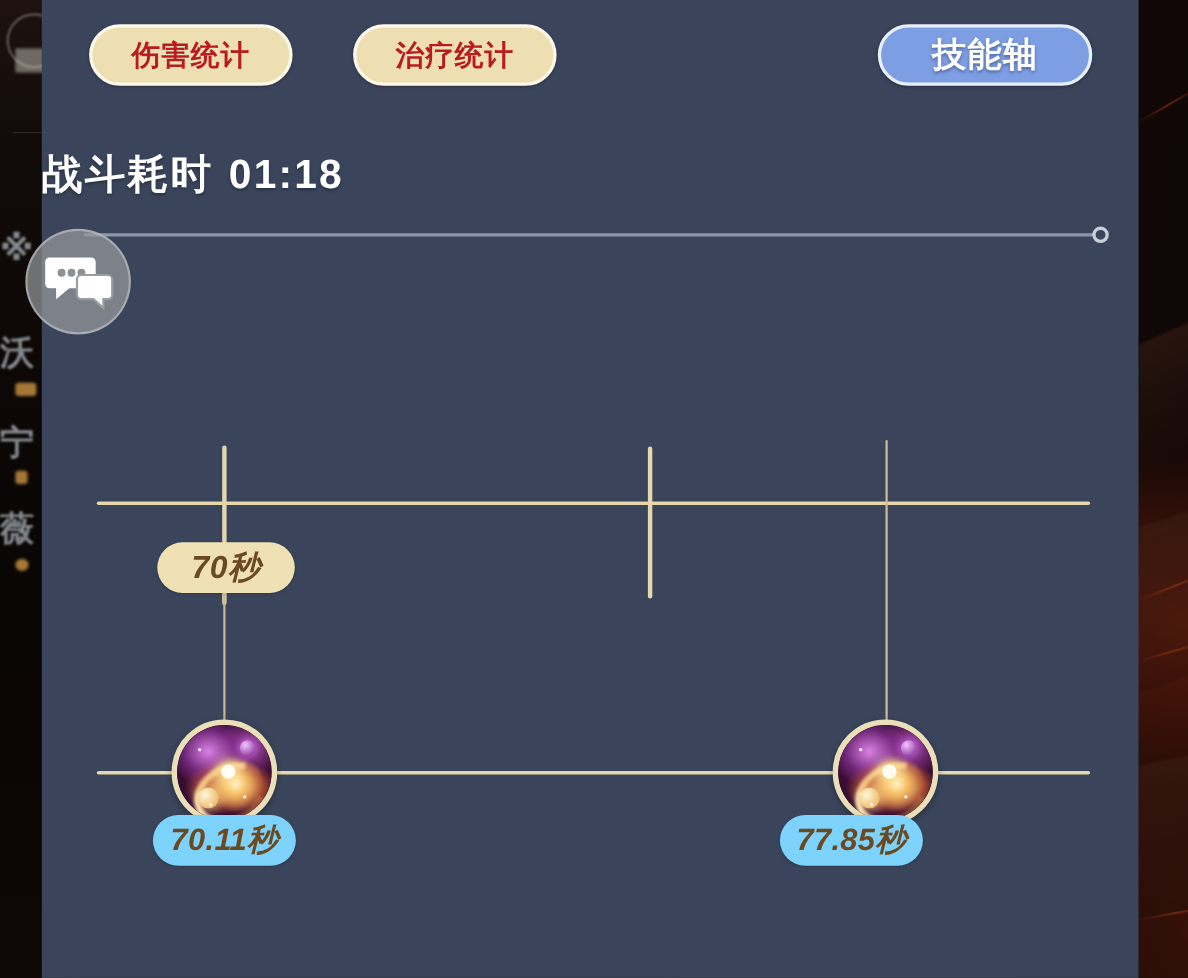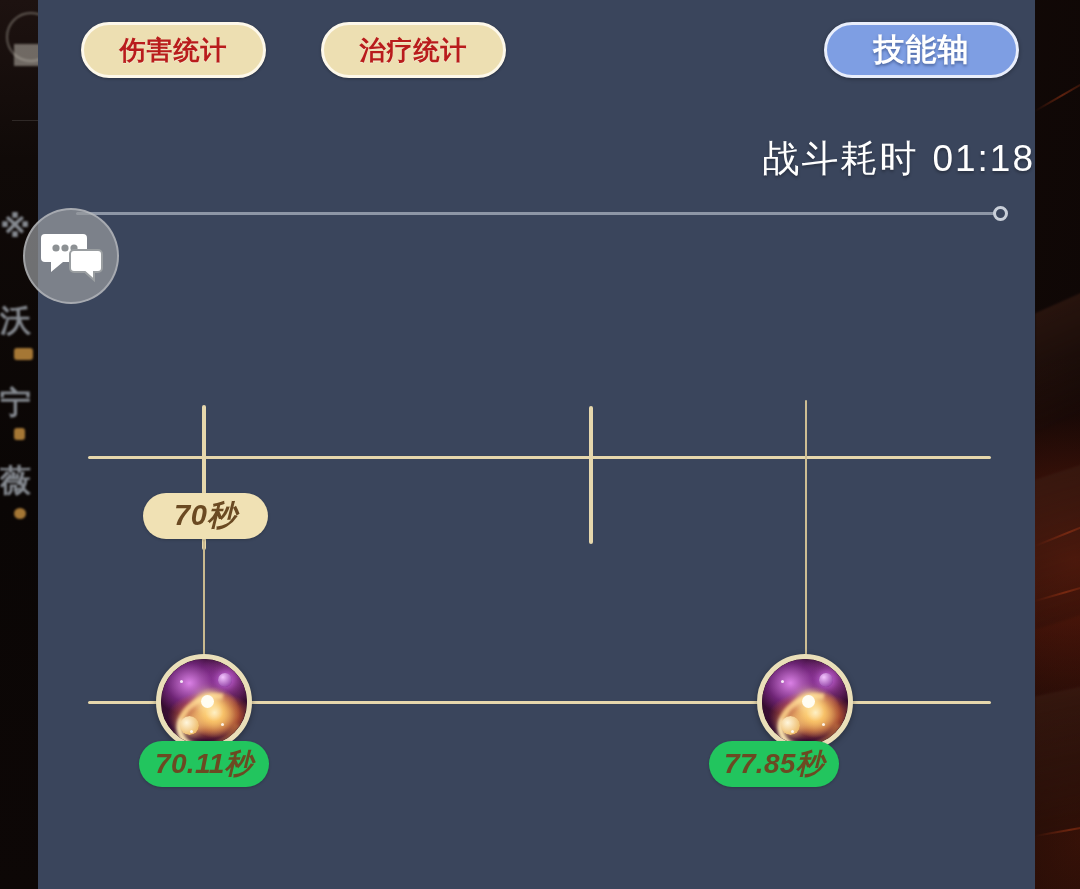--- a/index.html
+++ b/index.html
@@ -134,31 +134,31 @@
   .tab.active .tab-label {
     color: #ffffff;
     font-size: 31px;
     font-weight: bold;
     letter-spacing: 1px;
     text-shadow: 0 2px 3px rgba(40,60,110,0.55);
   }
   #tab-0 { left: 43px;  width: 185px; }
   #tab-1 { left: 283px; width: 185px; }
   #tab-2 { left: 523px; width: 185px; }
-  #tab-3 { left: 786px; width: 195px; }
+  #tab-3 { left: 760px; width: 195px; }
 
   
   #heading {
     position: absolute;
     left: 0; top: 134px;
     width: 997px;
-    text-align: right;
+    text-align: left;
     color: #ffffff;
     font-size: 37px;
-    font-weight: normal;
+    font-weight: bold;
     letter-spacing: 2px;
     text-shadow: 0 2px 3px rgba(0,0,0,0.3);
   }
   #heading .hd-time { margin-left: 14px; }
 
   
   #slider-track {
     position: absolute;
     left: 38px; top: 212px;
     width: 920px; height: 3px;
@@ -215,21 +215,21 @@
     font-size: 29px;
     font-weight: bold;
     letter-spacing: 0.5px;
     box-shadow: 0 1px 3px rgba(0,0,0,0.2);
     pointer-events: auto;
   }
   .skill-pill {
     position: absolute;
     height: 46px;
     border-radius: 23px;
-    background: #22c55e;
+    background: #7dd3fc;
     display: flex;
     align-items: center;
     justify-content: center;
     color: #6b4a22;
     font-size: 28px;
     font-weight: bold;
     letter-spacing: 0.3px;
     box-shadow: 0 1px 3px rgba(0,0,0,0.2);
     pointer-events: auto;
   }

